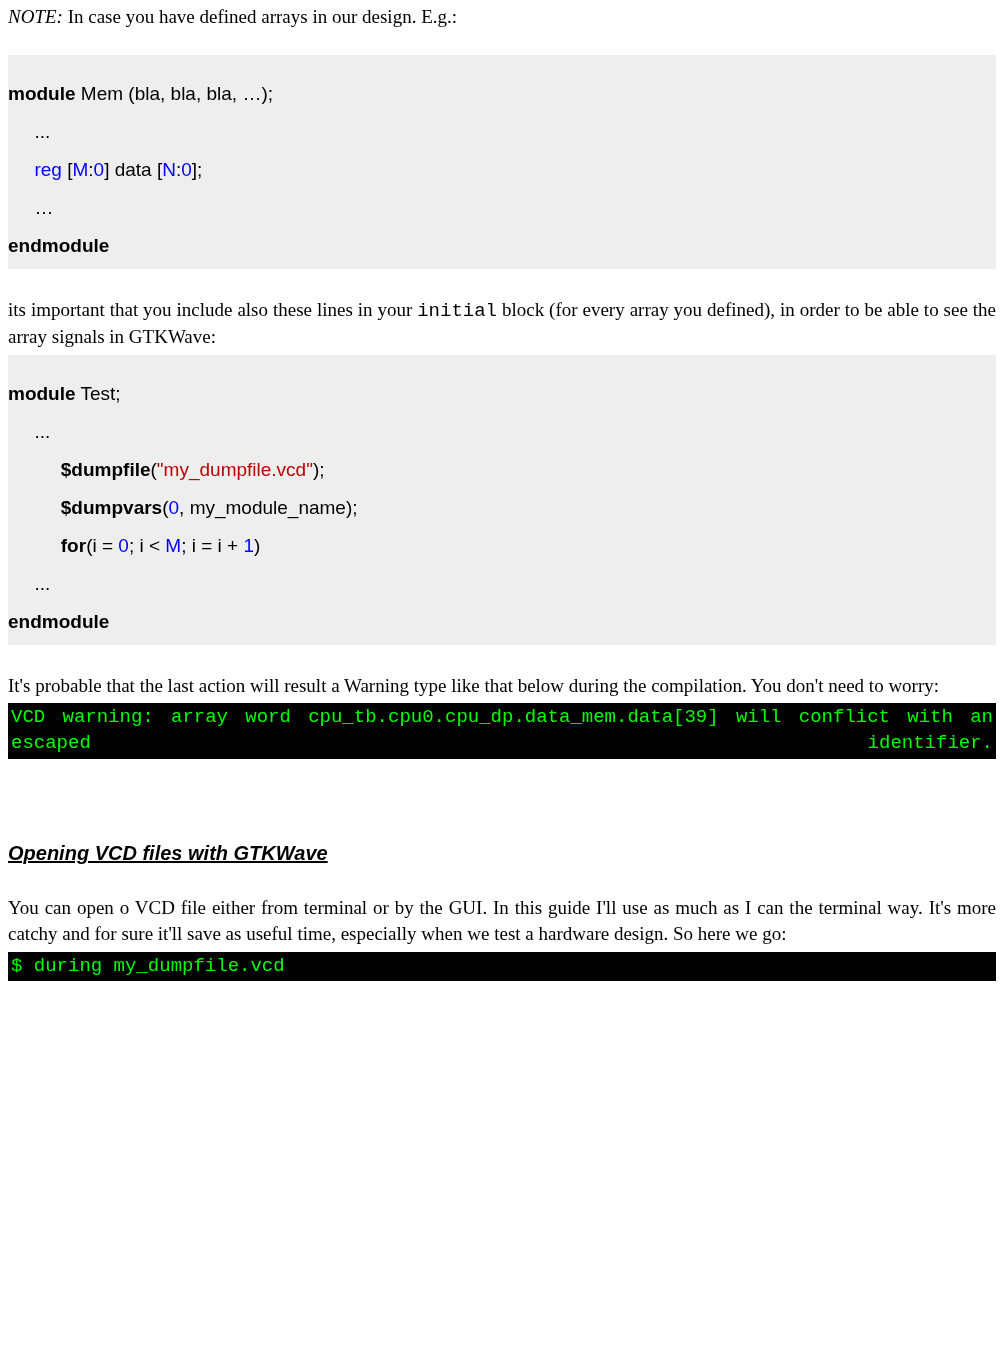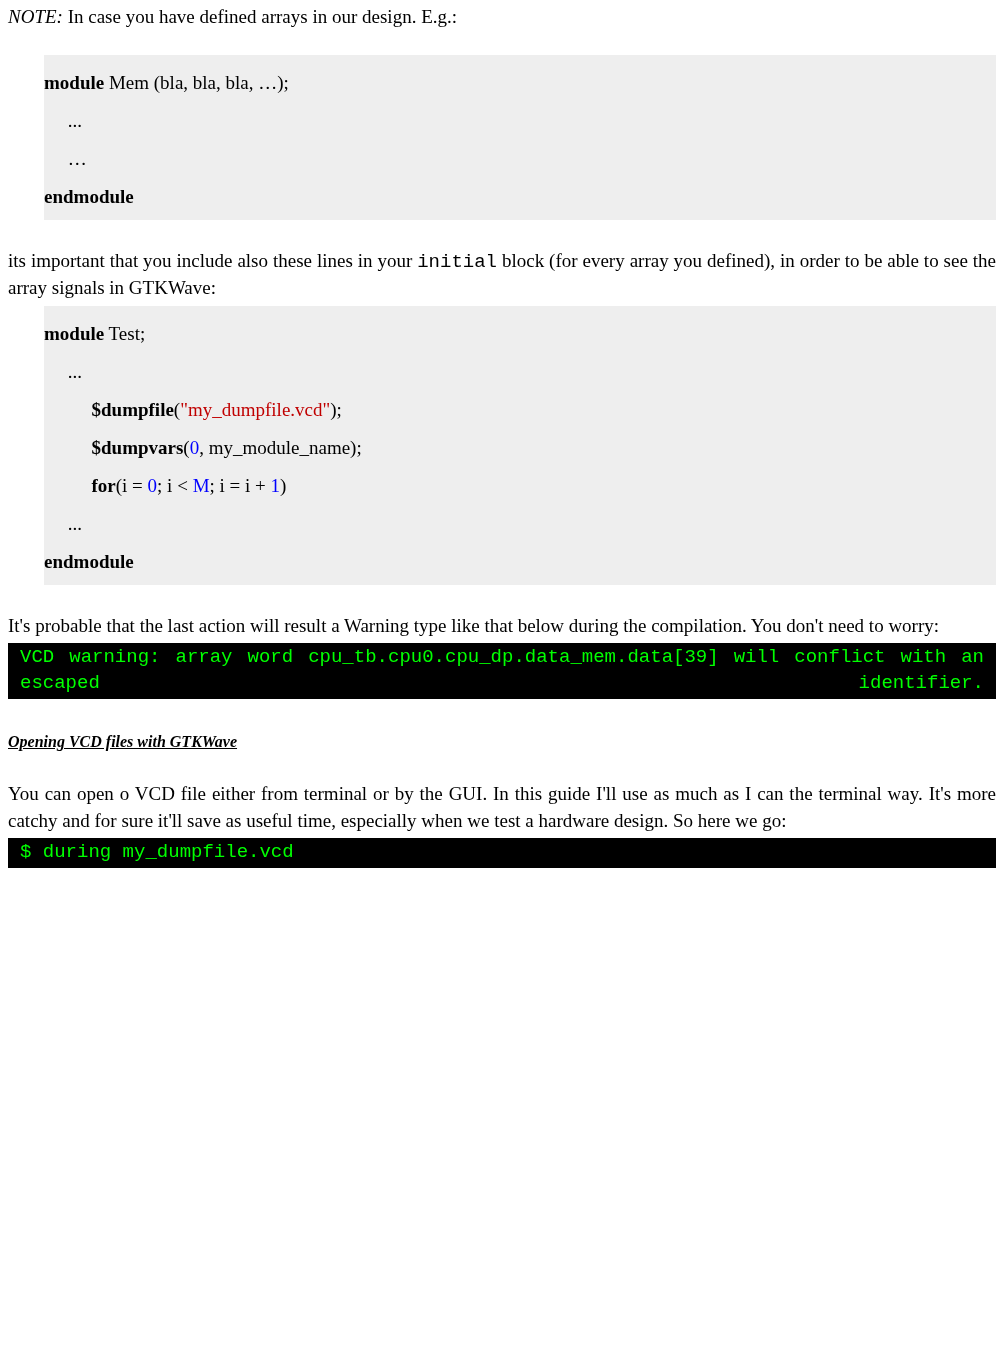--- a/index.html
+++ b/index.html
@@ -7,66 +7,66 @@
     font-size: 19px;
     margin: 0;
     padding: 4px 8px 20px 8px;
     color: #000;
     width: 988px;
     line-height: 1.4;
   }
   .note-line { text-align: justify; }
   .note-label { font-style: italic; }
   .code-block {
-    font-family: Liberation Serif, serif;
+    font-family: Liberation Sans, sans-serif;
     background: #eeeeee;
-    padding: 9px 0 4px 0;
+    padding: 20px 0 4px 0;
     margin-top: 24px;
     font-size: 19px;
     line-height: 2.0;
-    margin-left: 36px;
   }
   .code-block .line { white-space: pre; }
   .kw { font-weight: bold; }
   .blue { color: #0000ff; }
   .red { color: #c00000; }
   .para {
     text-align: justify;
     margin-top: 28px;
   }
   .mono { font-family: "Courier New", Courier, monospace; }
   .terminal {
     font-family: "Courier New", Courier, monospace;
     background: #000;
     color: #00ff00;
     text-align: justify;
-    padding: 2px 12px;
+    padding: 2px 3px;
     font-size: 19px;
     line-height: 1.35;
     margin-top: 4px;
   }
   .section-title {
-    font-family: Liberation Serif, serif;
+    font-family: Liberation Sans, sans-serif;
     font-style: italic;
     font-weight: bold;
     text-decoration: underline;
-    font-size: 16px;
-    margin-top: 32px;
+    font-size: 20px;
+    margin-top: 80px;
   }
 </style>
 </head>
 <body>
 
 <div class="note-line">
   <span class="note-label">NOTE:</span><span> In case you have defined arrays in our design. E.g.:</span>
 </div>
 
 <div class="code-block">
   <div class="line"><span class="kw">module</span><span> Mem (bla, bla, bla, …);</span></div>
   <div class="line">     ...</div>
+  <div class="line"><span>     </span><span class="blue">reg</span><span> [</span><span class="blue">M</span><span>:</span><span class="blue">0</span><span>] data [</span><span class="blue">N</span><span>:</span><span class="blue">0</span><span>];</span></div>
   <div class="line">     …</div>
   <div class="line kw">endmodule</div>
 </div>
 
 <div class="para">
   <span>its important that you include also these lines in your </span><span class="mono">initial</span><span> block (for every array you defined), in order to be able to see the array signals in GTKWave:</span>
 </div>
 
 <div class="code-block" style="margin-top:4px">
   <div class="line"><span class="kw">module</span><span> Test;</span></div>

